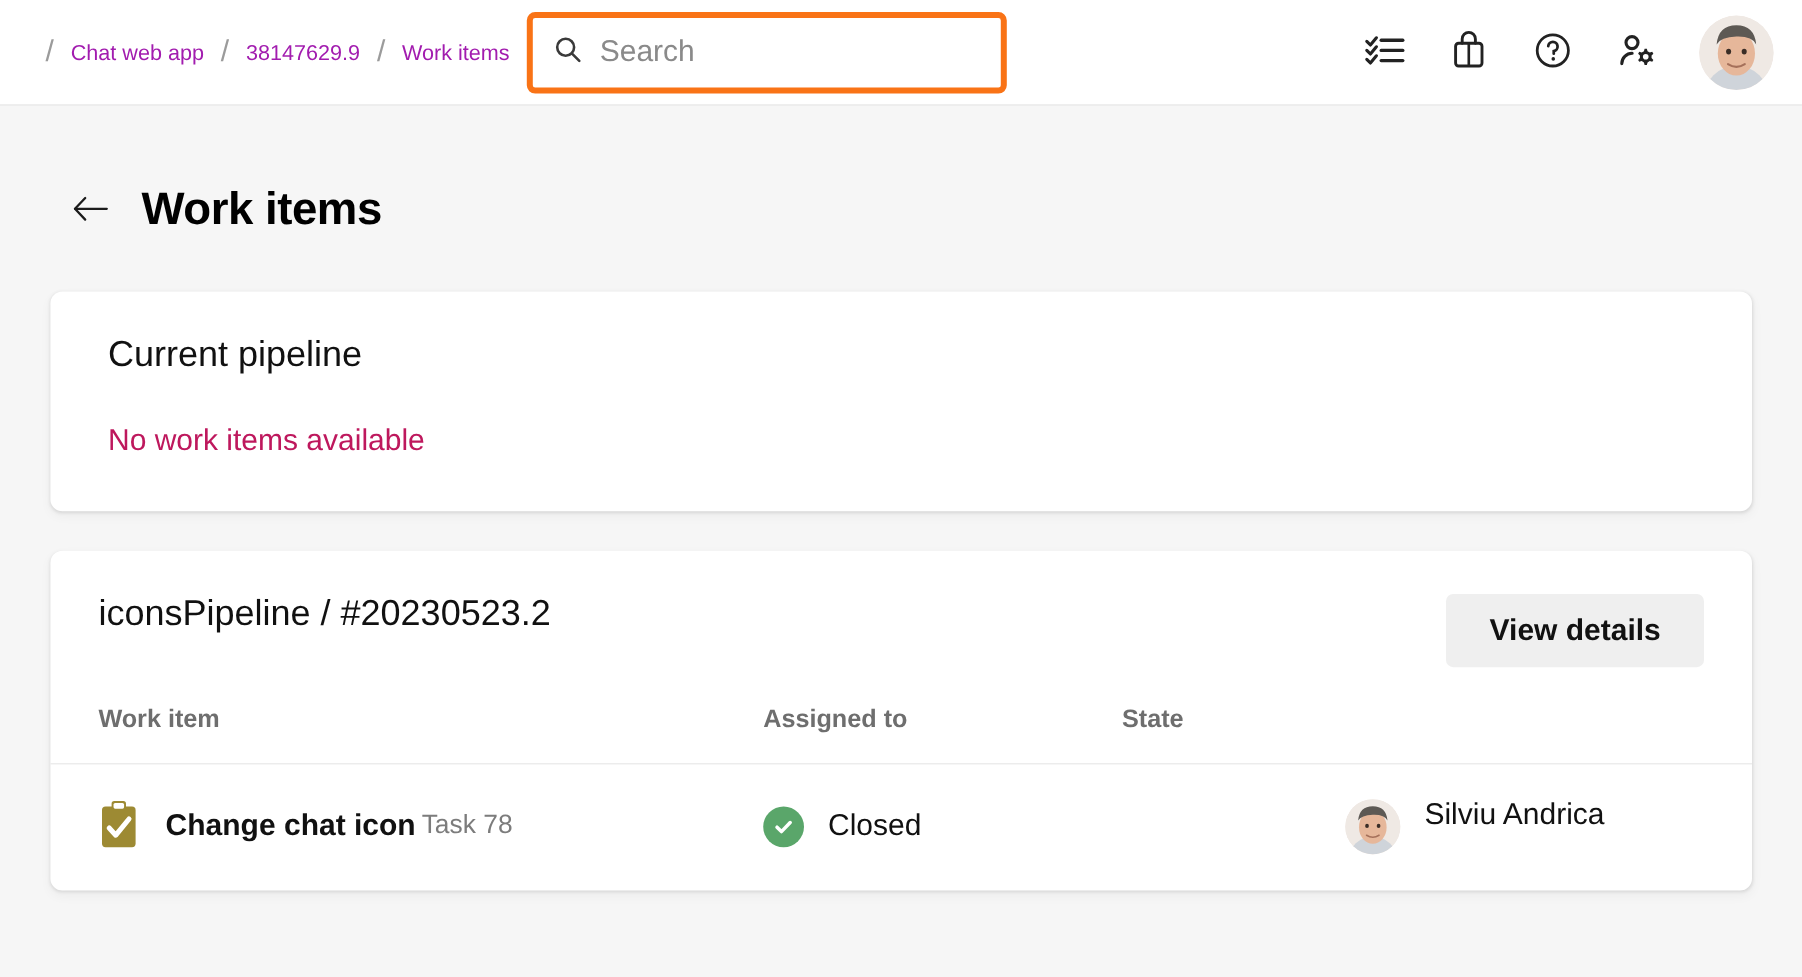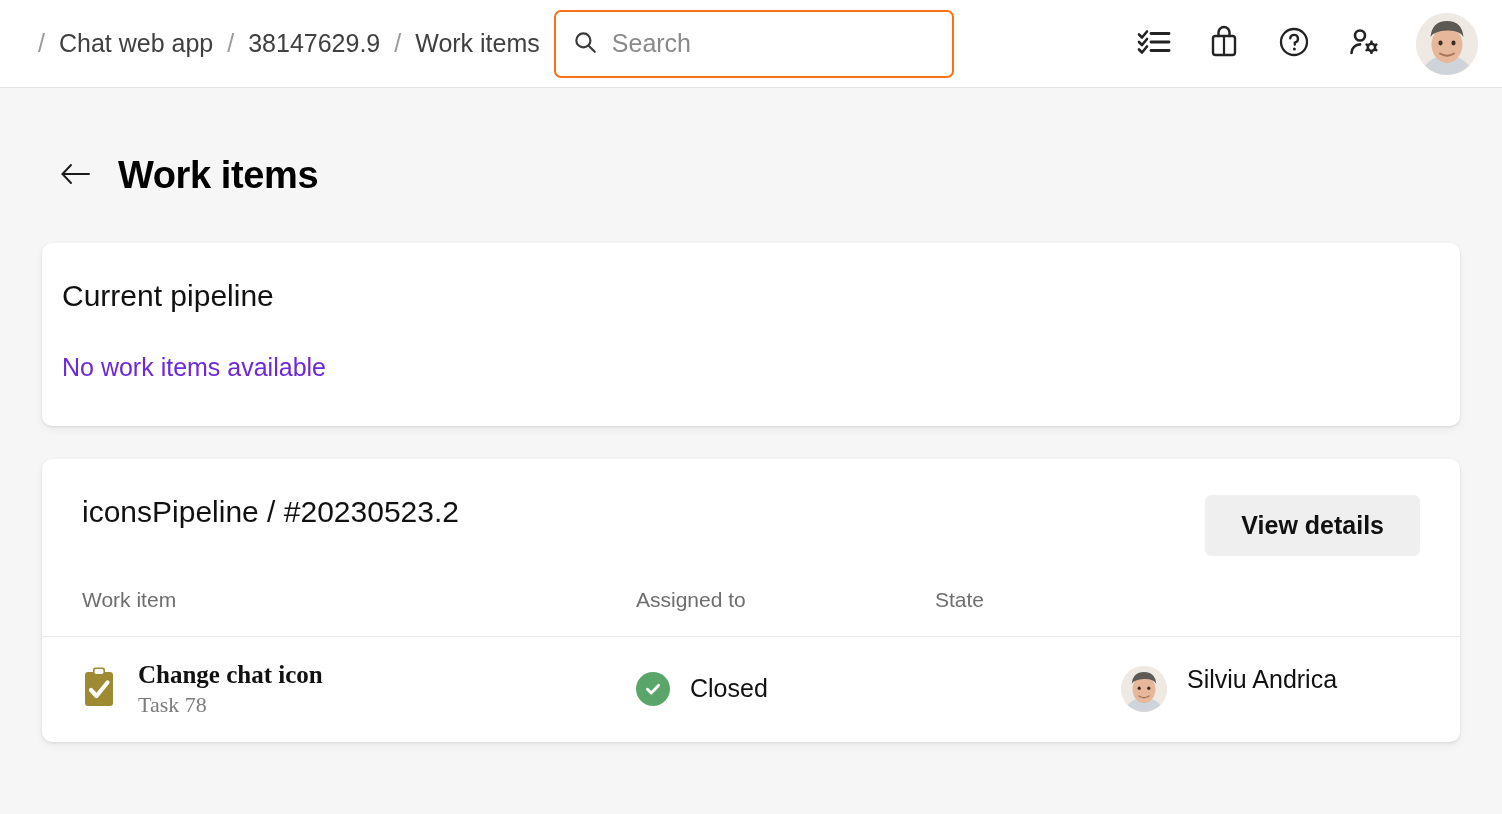--- a/index.html
+++ b/index.html
@@ -35,32 +35,32 @@
     flex: 0 0 auto;
   }
   .bc-sep {
     color: #9b9b9b;
     font-size: 25px;
     padding: 0 14px;
     font-weight: 400;
     line-height: 1;
   }
   .bc-item {
-    color: #404040;
-    font-size: 25px;
+    color: #a21caf;
+    font-size: 18px;
     line-height: 1;
     white-space: nowrap;
     cursor: pointer;
   }
 
   .search-wrap {
     margin-left: 14px;
     width: 400px;
     height: 68px;
-    border: 2px solid #f97316;
+    border: 5px solid #f97316;
     border-radius: 7px;
     background: #fff;
     display: flex;
     align-items: center;
     padding: 0 16px;
     flex: 0 0 auto;
   }
   .search-icon { flex: 0 0 auto; display: block; margin-right: 14px; }
   .search-input {
     border: none;
@@ -135,31 +135,31 @@
 
   
   .card {
     background: #ffffff;
     border-radius: 10px;
     box-shadow: 0 1px 3px rgba(0,0,0,0.10), 0 4px 10px rgba(0,0,0,0.045);
     margin: 0 42px;
   }
   .card-pipeline {
     margin-top: 29px;
-    padding: 36px 40px 44px 20px;
+    padding: 36px 40px 44px 48px;
   }
   .card-h2 {
     font-size: 30px;
     font-weight: 400;
     color: #111;
     line-height: 1.1;
   }
   .card-empty {
     font-size: 25px;
-    color: #6d28d9;
+    color: #be185d;
     margin-top: 42px;
     line-height: 1.1;
   }
 
   .card-items {
     margin-top: 33px;
   }
   .items-head {
     display: flex;
     justify-content: space-between;
@@ -191,37 +191,37 @@
 
   .thead {
     display: flex;
     align-items: center;
     padding: 0 40px;
     height: 72px;
     margin-top: 8px;
   }
   .th {
     font-size: 21px;
-    font-weight: 400;
+    font-weight: 700;
     color: #6e6e6e;
     line-height: 1;
   }
 
   .trow {
     display: flex;
     align-items: center;
     padding: 0 40px;
     height: 106px;
     border-top: 1px solid #e8e8e8;
     cursor: pointer;
   }
 
   .wi-cell { display: flex; align-items: center; }
   .wi-icon { flex: 0 0 auto; margin-right: 22px; display: block; }
-  .wi-text { display: flex; flex-direction: column; gap: 5px; font-family: Liberation Serif, serif; }
+  .wi-text { display: flex; gap: 5px; }
   .wi-title {
     font-size: 25px;
     font-weight: 700;
     color: #111;
     line-height: 1.1;
   }
   .wi-sub {
     font-size: 22px;
     color: #7c7c7c;
     line-height: 1.1;

